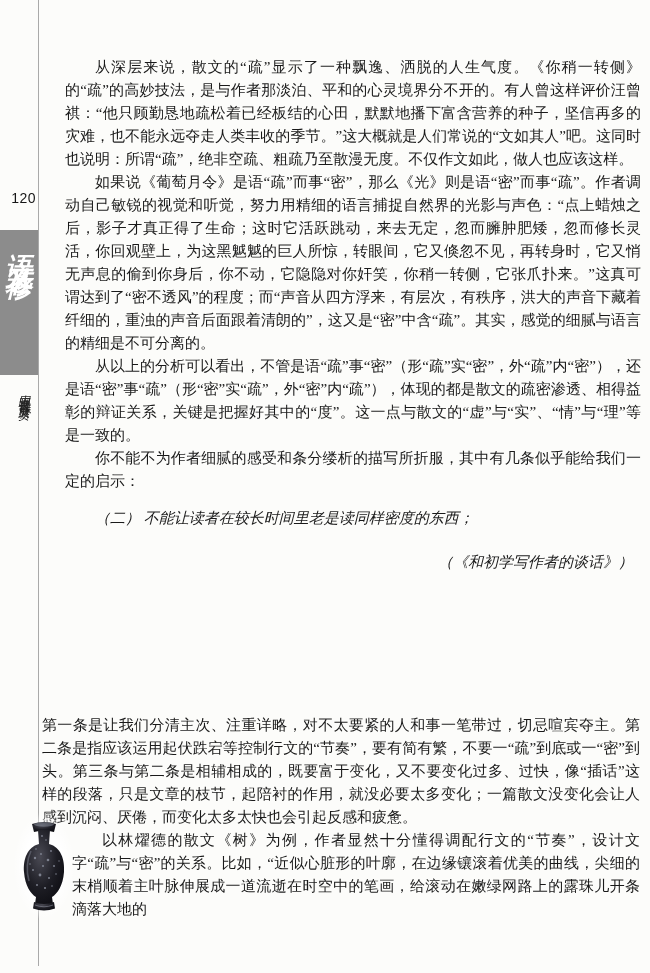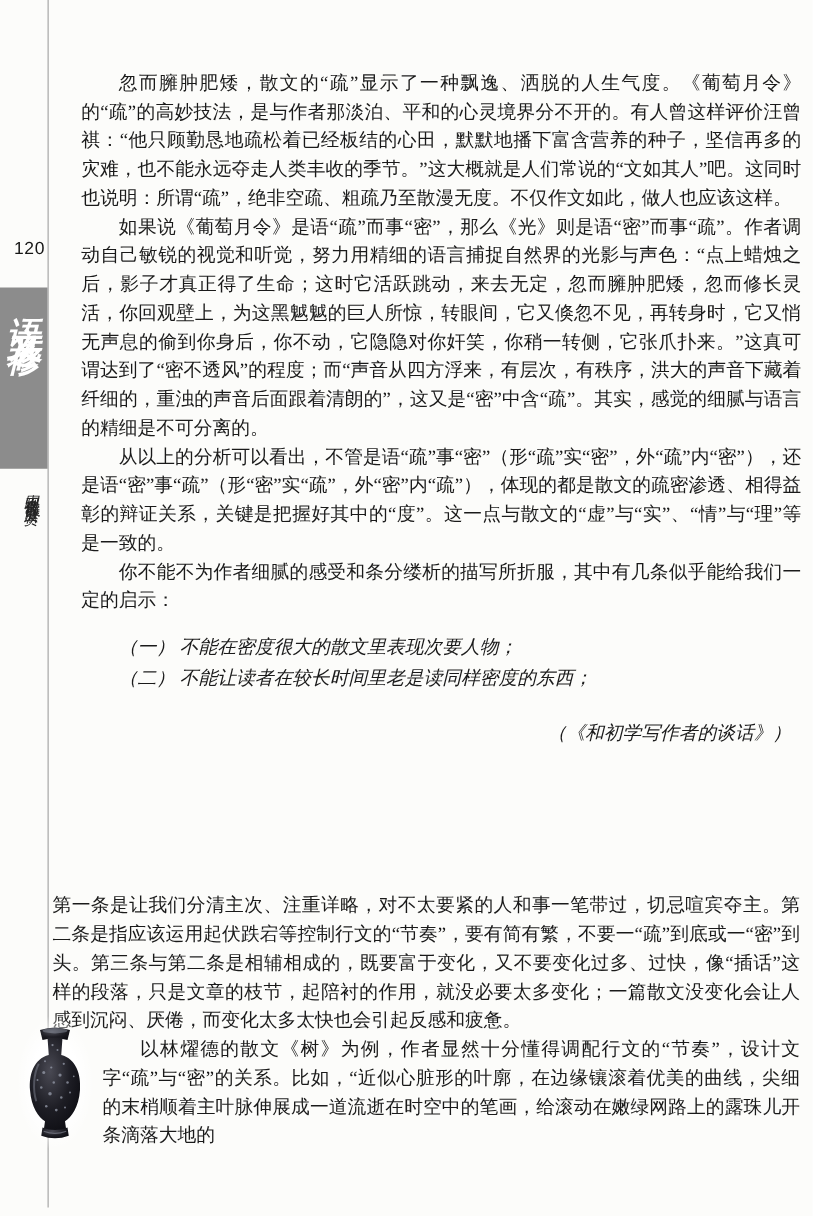--- a/index.html
+++ b/index.html
@@ -53,21 +53,21 @@
     position:absolute;left:65px;top:56px;width:576px;
     font-size:15px;line-height:23px;text-align:justify;
   }
   .text-lower{
     position:absolute;left:42px;top:714px;width:598px;
     font-size:15px;line-height:23px;text-align:justify;
     z-index:2;
   }
   .para{margin:0;text-indent:2em;}
   .para.no-indent{text-indent:0;}
-  .para.wrap-vase{margin-left:40px;text-indent:30px;}
+  .para.wrap-vase{margin-left:30px;text-indent:30px;}
   .quote-list{margin:13px 0 0 0;font-style:italic;}
   .quote-item{margin:0;text-indent:2em;line-height:25px;text-align:left;}
   .attribution{
     margin:20px 0 0 0;text-indent:0;
     text-align:right;padding-right:8px;font-style:italic;line-height:23px;
   }
 </style>
 </head>
 <body>
 
@@ -120,26 +120,25 @@
           <circle cx="38" cy="41" r="0.7"></circle>
         <circle cx="21" cy="16" r="0.9"></circle>
           <circle cx="25" cy="20" r="0.8"></circle>
         <circle cx="30" cy="31" r="0.9"></circle>
           <circle cx="15" cy="29" r="0.8"></circle>
       </g>
     </svg>
   </div>
 
   <div class="text-upper">
-    <p class="para">忽而臃肿肥矮，散文的“疏”显示了一种飘逸、洒脱的人生气度。《葡萄月令》的“疏”的高妙技法，是与作者那淡泊、平和的心灵境界分不开的。有人曾这样评价汪曾祺：“他只顾勤恳地疏松着已经板结的心田，默默地播下富含营养的种子，坚信再多的灾难，也不能永远夺走人类丰收的季节。”这大概就是人们常说的“文如其人”吧。这同时也说明：所谓“疏”，绝非空疏、粗疏乃至散漫无度。不仅作文如此，做人也应该这样。</p>
+    <p class="para">从深层来说，散文的“疏”显示了一种飘逸、洒脱的人生气度。《你稍一转侧》的“疏”的高妙技法，是与作者那淡泊、平和的心灵境界分不开的。有人曾这样评价汪曾祺：“他只顾勤恳地疏松着已经板结的心田，默默地播下富含营养的种子，坚信再多的灾难，也不能永远夺走人类丰收的季节。”这大概就是人们常说的“文如其人”吧。这同时也说明：所谓“疏”，绝非空疏、粗疏乃至散漫无度。不仅作文如此，做人也应该这样。</p>
     <p class="para">如果说《葡萄月令》是语“疏”而事“密”，那么《光》则是语“密”而事“疏”。作者调动自己敏锐的视觉和听觉，努力用精细的语言捕捉自然界的光影与声色：“点上蜡烛之后，影子才真正得了生命；这时它活跃跳动，来去无定，忽而臃肿肥矮，忽而修长灵活，你回观壁上，为这黑魆魆的巨人所惊，转眼间，它又倏忽不见，再转身时，它又悄无声息的偷到你身后，你不动，它隐隐对你奸笑，你稍一转侧，它张爪扑来。”这真可谓达到了“密不透风”的程度；而“声音从四方浮来，有层次，有秩序，洪大的声音下藏着纤细的，重浊的声音后面跟着清朗的”，这又是“密”中含“疏”。其实，感觉的细腻与语言的精细是不可分离的。</p>
     <p class="para">从以上的分析可以看出，不管是语“疏”事“密”（形“疏”实“密”，外“疏”内“密”），还是语“密”事“疏”（形“密”实“疏”，外“密”内“疏”），体现的都是散文的疏密渗透、相得益彰的辩证关系，关键是把握好其中的“度”。这一点与散文的“虚”与“实”、“情”与“理”等是一致的。</p>
     <p class="para">你不能不为作者细腻的感受和条分缕析的描写所折服，其中有几条似乎能给我们一定的启示：</p>
     <div class="quote-list">
-      <p class="quote-item">（一） 不能在密度很大的散文里表现次要人物；</p>
       <p class="quote-item">（二） 不能让读者在较长时间里老是读同样密度的东西；</p>
     </div>
     <p class="attribution">（《和初学写作者的谈话》）</p>
   </div>
 
   <div class="text-lower">
     <p class="para no-indent">第一条是让我们分清主次、注重详略，对不太要紧的人和事一笔带过，切忌喧宾夺主。第二条是指应该运用起伏跌宕等控制行文的“节奏”，要有简有繁，不要一“疏”到底或一“密”到头。第三条与第二条是相辅相成的，既要富于变化，又不要变化过多、过快，像“插话”这样的段落，只是文章的枝节，起陪衬的作用，就没必要太多变化；一篇散文没变化会让人感到沉闷、厌倦，而变化太多太快也会引起反感和疲惫。</p>
     <p class="para wrap-vase">以林燿德的散文《树》为例，作者显然十分懂得调配行文的“节奏”，设计文字“疏”与“密”的关系。比如，“近似心脏形的叶廓，在边缘镶滚着优美的曲线，尖细的末梢顺着主叶脉伸展成一道流逝在时空中的笔画，给滚动在嫩绿网路上的露珠儿开条滴落大地的</p>
   </div>
 

